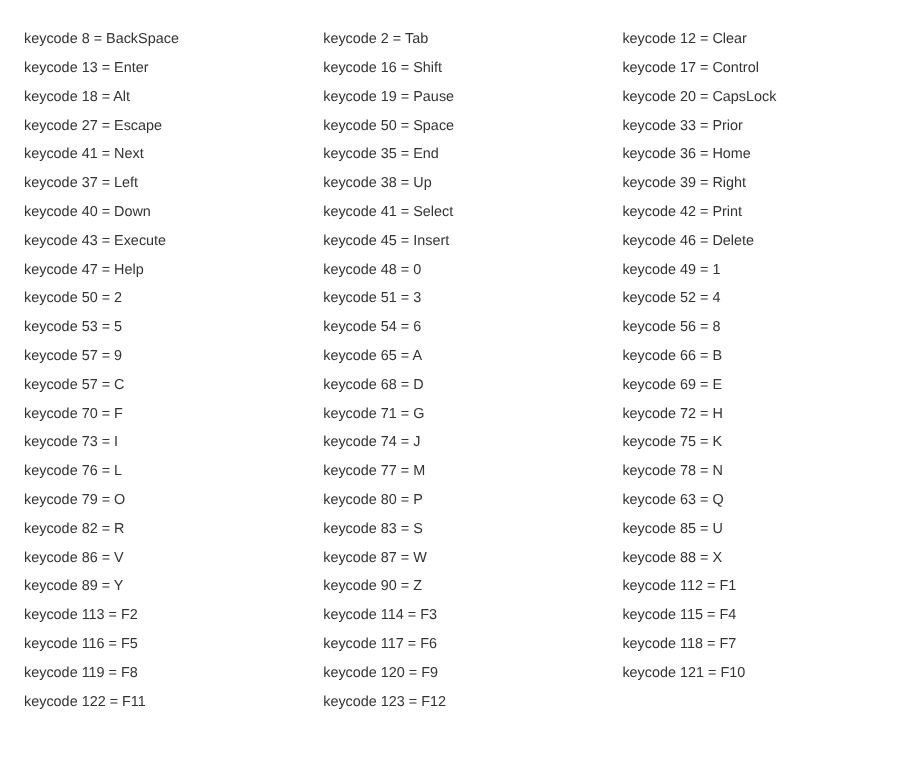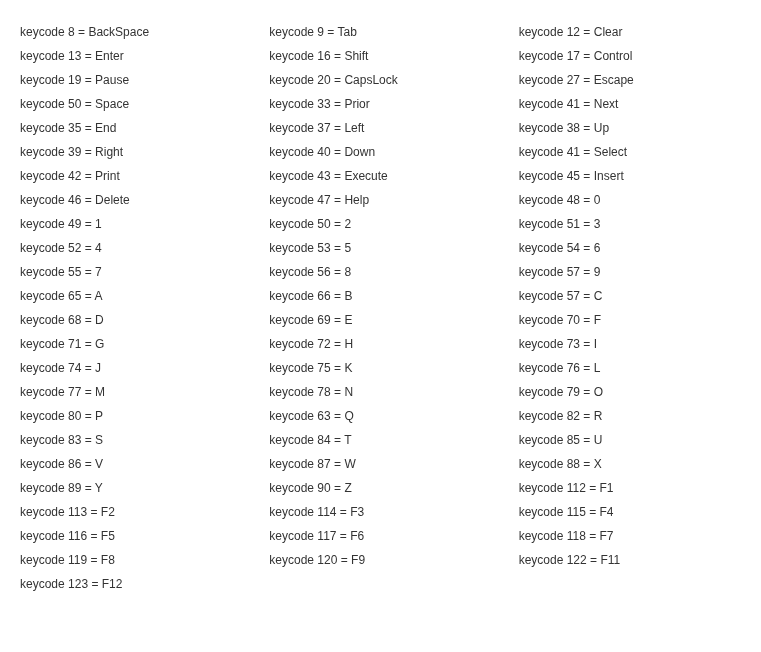--- a/index.html
+++ b/index.html
@@ -19,50 +19,51 @@
   .cell {
     padding: 5px 0;
     white-space: nowrap;
   }
 </style>
 </head>
 <body>
 
 <div class="table" id="keycode-table">
     <div class="cell">keycode 8 = BackSpace</div>
-    <div class="cell">keycode 9 = Tab</div>
+    <div class="cell">keycode 2 = Tab</div>
     <div class="cell">keycode 12 = Clear</div>
     <div class="cell">keycode 13 = Enter</div>
     <div class="cell">keycode 16 = Shift</div>
     <div class="cell">keycode 17 = Control</div>
+    <div class="cell">keycode 18 = Alt</div>
     <div class="cell">keycode 19 = Pause</div>
     <div class="cell">keycode 20 = CapsLock</div>
     <div class="cell">keycode 27 = Escape</div>
     <div class="cell">keycode 50 = Space</div>
     <div class="cell">keycode 33 = Prior</div>
     <div class="cell">keycode 41 = Next</div>
     <div class="cell">keycode 35 = End</div>
+    <div class="cell">keycode 36 = Home</div>
     <div class="cell">keycode 37 = Left</div>
     <div class="cell">keycode 38 = Up</div>
     <div class="cell">keycode 39 = Right</div>
     <div class="cell">keycode 40 = Down</div>
     <div class="cell">keycode 41 = Select</div>
     <div class="cell">keycode 42 = Print</div>
     <div class="cell">keycode 43 = Execute</div>
     <div class="cell">keycode 45 = Insert</div>
     <div class="cell">keycode 46 = Delete</div>
     <div class="cell">keycode 47 = Help</div>
     <div class="cell">keycode 48 = 0</div>
     <div class="cell">keycode 49 = 1</div>
     <div class="cell">keycode 50 = 2</div>
     <div class="cell">keycode 51 = 3</div>
     <div class="cell">keycode 52 = 4</div>
     <div class="cell">keycode 53 = 5</div>
     <div class="cell">keycode 54 = 6</div>
-    <div class="cell">keycode 55 = 7</div>
     <div class="cell">keycode 56 = 8</div>
     <div class="cell">keycode 57 = 9</div>
     <div class="cell">keycode 65 = A</div>
     <div class="cell">keycode 66 = B</div>
     <div class="cell">keycode 57 = C</div>
     <div class="cell">keycode 68 = D</div>
     <div class="cell">keycode 69 = E</div>
     <div class="cell">keycode 70 = F</div>
     <div class="cell">keycode 71 = G</div>
     <div class="cell">keycode 72 = H</div>
@@ -70,31 +71,31 @@
     <div class="cell">keycode 74 = J</div>
     <div class="cell">keycode 75 = K</div>
     <div class="cell">keycode 76 = L</div>
     <div class="cell">keycode 77 = M</div>
     <div class="cell">keycode 78 = N</div>
     <div class="cell">keycode 79 = O</div>
     <div class="cell">keycode 80 = P</div>
     <div class="cell">keycode 63 = Q</div>
     <div class="cell">keycode 82 = R</div>
     <div class="cell">keycode 83 = S</div>
-    <div class="cell">keycode 84 = T</div>
     <div class="cell">keycode 85 = U</div>
     <div class="cell">keycode 86 = V</div>
     <div class="cell">keycode 87 = W</div>
     <div class="cell">keycode 88 = X</div>
     <div class="cell">keycode 89 = Y</div>
     <div class="cell">keycode 90 = Z</div>
     <div class="cell">keycode 112 = F1</div>
     <div class="cell">keycode 113 = F2</div>
     <div class="cell">keycode 114 = F3</div>
     <div class="cell">keycode 115 = F4</div>
     <div class="cell">keycode 116 = F5</div>
     <div class="cell">keycode 117 = F6</div>
     <div class="cell">keycode 118 = F7</div>
     <div class="cell">keycode 119 = F8</div>
     <div class="cell">keycode 120 = F9</div>
+    <div class="cell">keycode 121 = F10</div>
     <div class="cell">keycode 122 = F11</div>
     <div class="cell">keycode 123 = F12</div>
   </div>
 
 </body></html>

